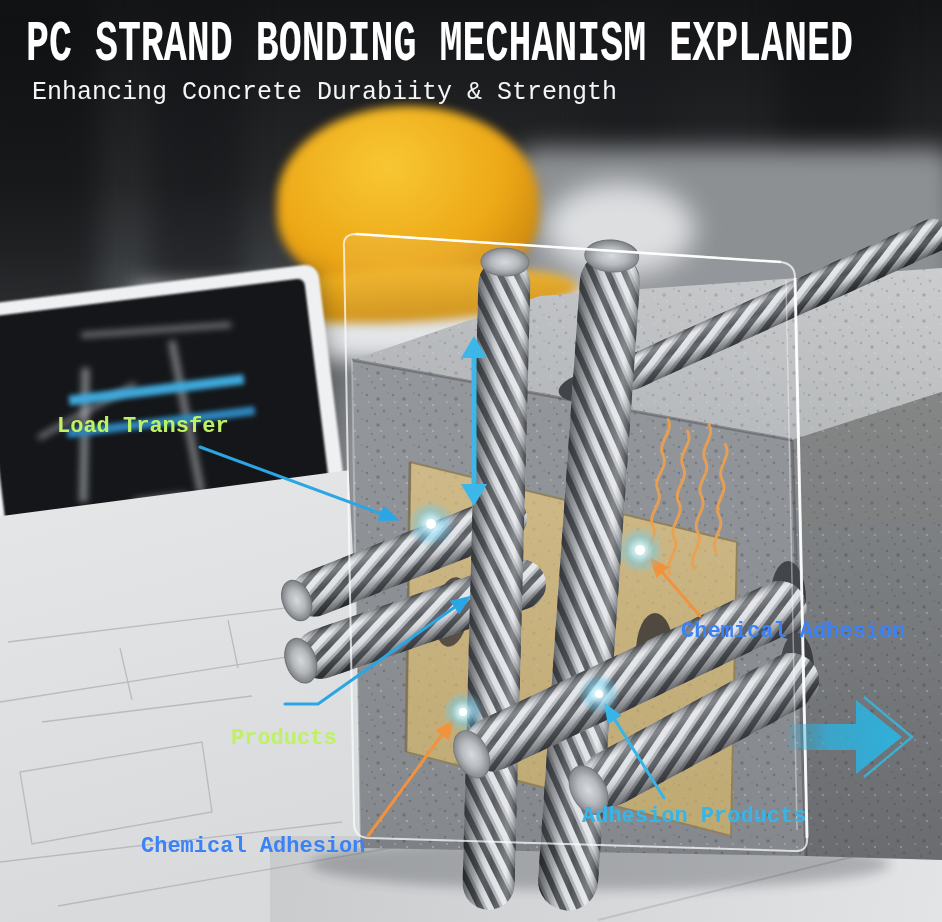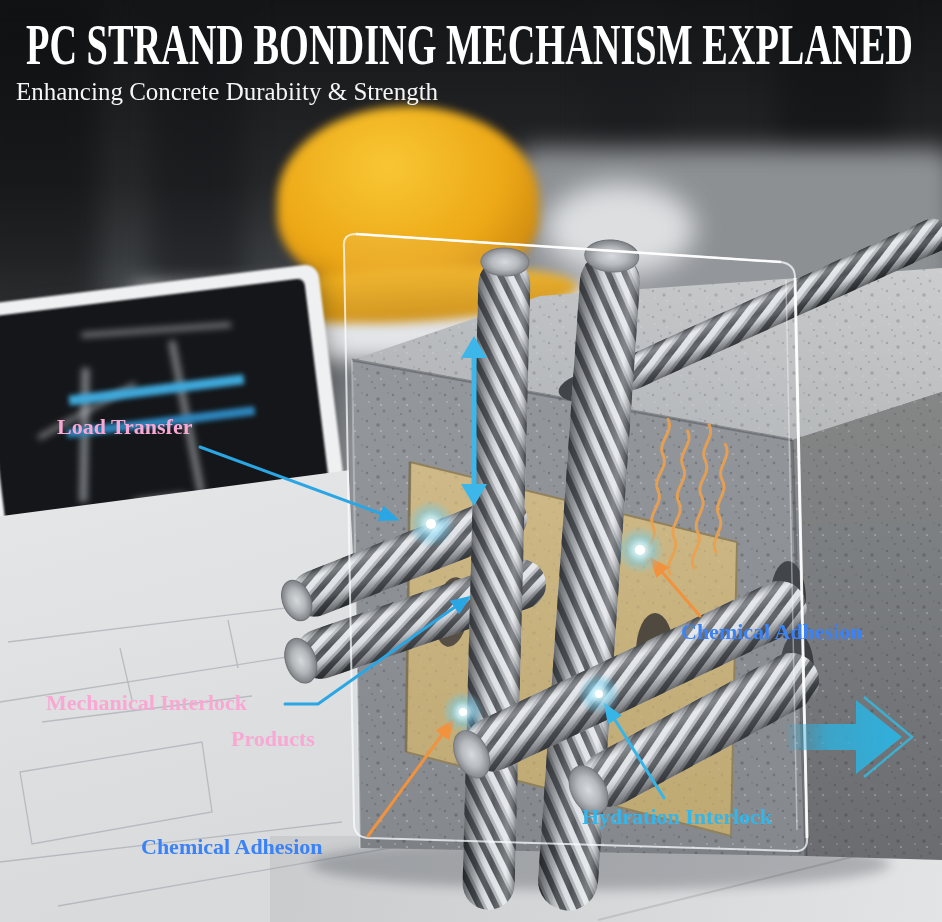--- a/index.html
+++ b/index.html
@@ -1,17 +1,17 @@
 <!DOCTYPE html>
 <html><head>
 <meta charset="utf-8">
 <style>
   html,body{margin:0;padding:0;background:#0d0e10;}
   #stage{position:relative;width:942px;height:922px;overflow:hidden;
-         font-family:Liberation Serif, serif;background:#17181a;}
+         font-family:Liberation Mono, monospace;background:#17181a;}
   
   .bg-grad{position:absolute;inset:0;
     background:linear-gradient(180deg,#141517 0%,#1d1e20 10%,#27282a 20%,#3a3d40 28%,
       #6b6e71 38%,#8b8e91 48%,#a3a5a7 58%,#b4b6b8 72%,#c6c8ca 100%);}
   .band{position:absolute;top:0;filter:blur(14px);}
   .band.b1{left:-30px;width:130px;height:350px;background:#0c0d0f;opacity:.55;}
   .band.b2{left:150px;width:95px;height:330px;background:#121316;opacity:.5;}
   .band.b3{left:588px;width:80px;height:230px;background:#191a1d;opacity:.45;}
   .band.b4{left:778px;width:115px;height:260px;background:#0f1012;opacity:.5;}
   .gray-backdrop{position:absolute;left:515px;top:148px;width:440px;height:200px;
@@ -52,24 +52,24 @@
     clip-path:polygon(0 56%,37% 51%,39.5% 100%,0 100%);
     background:linear-gradient(165deg,#eceded 20%,#d8dadc 80%);}
   .floor{position:absolute;left:270px;top:836px;right:0;bottom:0;
     background:linear-gradient(100deg,#c9cbcd,#e3e4e6);}
   
   #scene{position:absolute;inset:0;}
   
   .title{position:absolute;left:26px;top:12px;color:#fff;font-weight:700;
     font-size:58px;line-height:1.15;white-space:nowrap;letter-spacing:0;
     transform:scaleX(.66);transform-origin:left top;}
-  .subtitle{position:absolute;left:16px;top:78px;color:#f4f5f6;font-weight:400;
+  .subtitle{position:absolute;left:32px;top:78px;color:#f4f5f6;font-weight:400;
     font-size:25px;white-space:nowrap;}
   .callout{position:absolute;font-size:22px;font-weight:700;white-space:nowrap;}
-  .cyan{color:#f9a8d4;text-align:center;}
+  .cyan{color:#bef264;text-align:center;}
   .cyan2{color:#35B5E8;}
   .orange{color:#3b82f6;}
 </style>
 </head>
 <body>
 
 <div id="stage">
 
   <div class="bg-grad"></div>
   <div class="band b1"></div>
@@ -301,18 +301,17 @@
       <circle cx="463" cy="712" r="4" fill="#ffffff"></circle>
       <circle cx="599" cy="694" r="4" fill="#ffffff"></circle>
       <circle cx="640" cy="550" r="5" fill="#ffffff"></circle>
     </g>
   </svg>
 
   <div class="title">PC STRAND BONDING MECHANISM EXPLANED</div>
   <div class="subtitle">Enhancing Concrete Durabiity &amp; Strength</div>
 
   <div class="callout cyan" style="left:57px;top:414px;">Load Transfer</div>
-  <div class="callout cyan" style="left:46px;top:690px;">Mechanical Interlock</div>
   <div class="callout cyan" style="left:231px;top:726px;">Products</div>
   <div class="callout orange" style="left:141px;top:834px;">Chemical Adhesion</div>
   <div class="callout orange" style="left:681px;top:619px;">Chemical Adhesion</div>
-  <div class="callout cyan2" style="left:582px;top:804px;">Hydration Interlock</div>
+  <div class="callout cyan2" style="left:582px;top:804px;">Adhesion Products</div>
 </div>
 
 </body></html>

